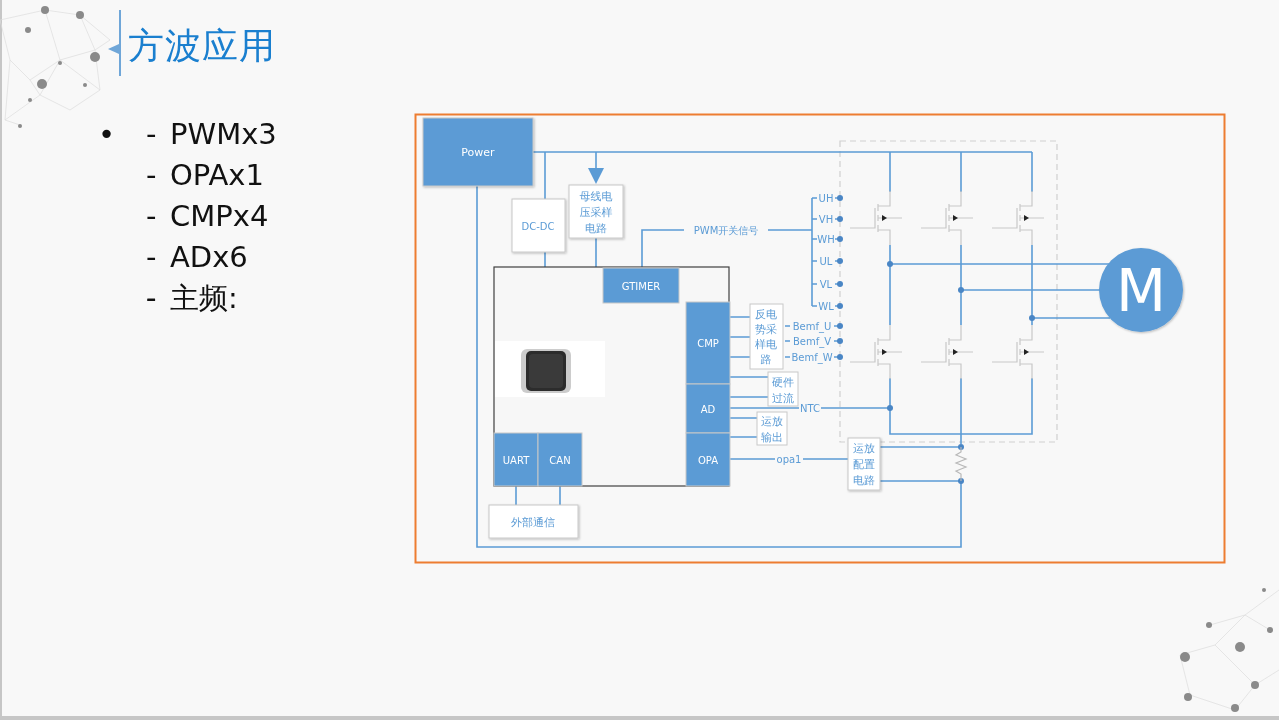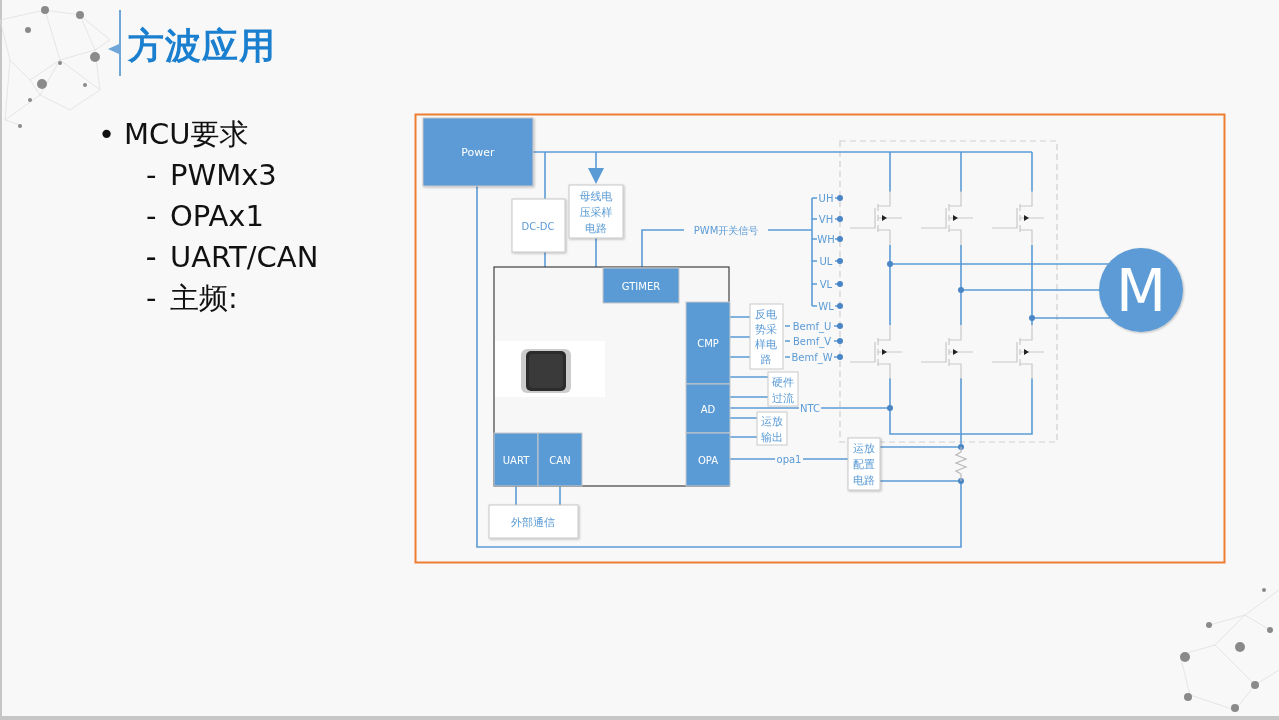--- a/index.html
+++ b/index.html
@@ -2,21 +2,21 @@
 <html><head>
 <meta charset="utf-8">
 <style>
   html,body{margin:0;padding:0;}
   body{width:1279px;height:720px;position:relative;overflow:hidden;background:#f8f8f8;font-family:"Liberation Sans","DejaVu Sans",sans-serif;}
   .frame{position:absolute;left:0;top:0;width:1277px;height:716px;border-left:2px solid #c6c6c6;border-bottom:4px solid #c6c6c6;box-sizing:content-box;}
   .deco{position:absolute;}
   .title-wrap{position:absolute;left:104px;top:10px;height:66px;}
   .title-bar{position:absolute;left:15px;top:0;width:2px;height:66px;background:#6fa6d8;}
   .title-arrow{position:absolute;left:4px;top:34px;width:0;height:0;border-top:5px solid transparent;border-bottom:5px solid transparent;border-right:11px solid #6fa6d8;}
-  .page-title{position:absolute;left:24px;top:12px;font-size:36px;font-weight:bold;color:#1a7fcf;white-space:nowrap;letter-spacing:1px;font-family:"DejaVu Sans",sans-serif;}
+  .page-title{position:absolute;left:24px;top:12px;font-size:36px;font-weight:normal;color:#1a7fcf;white-space:nowrap;letter-spacing:1px;font-family:"DejaVu Sans",sans-serif;}
   .bullets{position:absolute;left:98px;top:114px;color:#111;font-family:"DejaVu Sans",sans-serif;font-size:29px;line-height:41px;}
   .bullet-main{position:relative;padding-left:26px;}
   .bullet-main .dot{position:absolute;left:0;top:0;}
   .sub{padding-left:48px;position:relative;}
   .sub .dash{position:absolute;left:48px;}
   .sub .txt{display:block;padding-left:24px;}
   svg text{font-family:"DejaVu Sans",sans-serif;}
 </style>
 </head>
 <body>
@@ -64,39 +64,39 @@
 
 <div class="title-wrap">
   <div class="title-bar"></div>
   <div class="title-arrow"></div>
   <div class="page-title">方波应用</div>
 </div>
 
 <div class="bullets">
   <div class="bullet-main">
     <span class="dot">•</span>
-    <span>MCU要求</span>
   </div>
   <div class="sub">
       <span class="dash">-</span>
       <span class="txt">PWMx3</span>
     </div>
   <div class="sub">
       <span class="dash">-</span>
       <span class="txt">OPAx1</span>
     </div>
   <div class="sub">
       <span class="dash">-</span>
-    </div>
-  <div class="sub">
-      <span class="dash">-</span>
-    </div>
-  <div class="sub">
-      <span class="dash">-</span>
-      <span class="txt">UART/CAN</span>
+      <span class="txt">CMPx4</span>
+    </div>
+  <div class="sub">
+      <span class="dash">-</span>
+      <span class="txt">ADx6</span>
+    </div>
+  <div class="sub">
+      <span class="dash">-</span>
     </div>
   <div class="sub">
       <span class="dash">-</span>
       <span class="txt">主频:</span>
     </div>
 </div>
 
 <svg id="diagram" style="position:absolute;left:0;top:0" width="1279" height="720">
   <defs>
     <filter id="sh" x="-10%" y="-10%" width="130%" height="130%">

